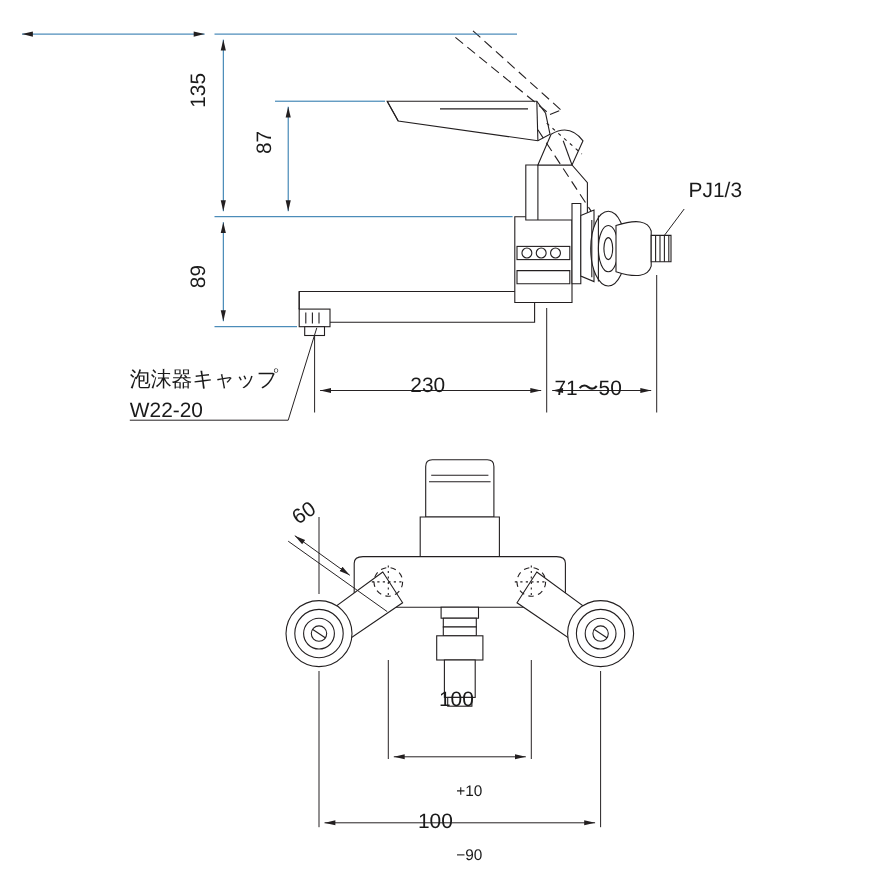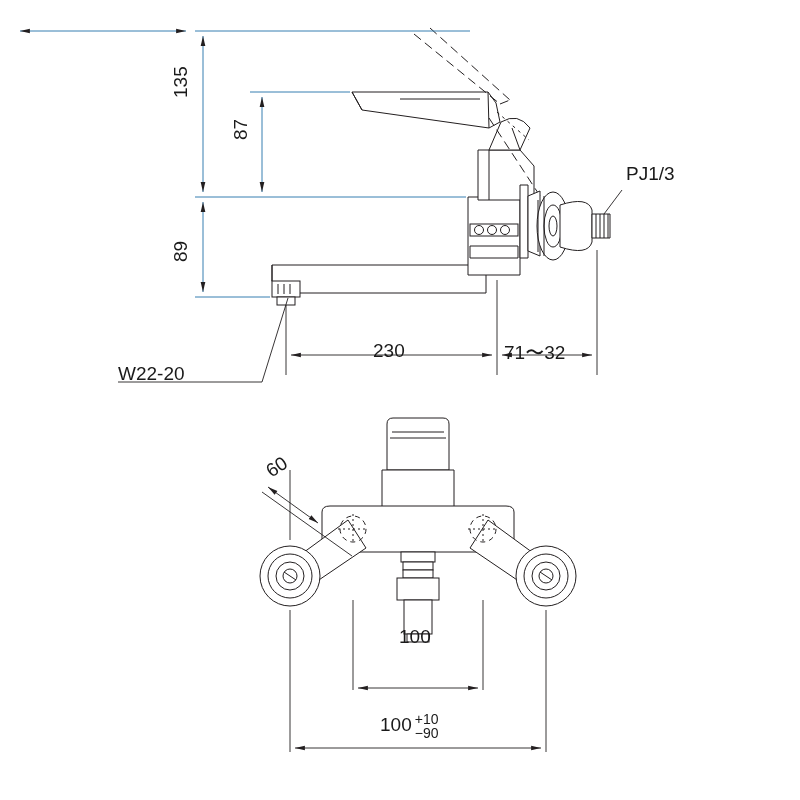--- a/index.html
+++ b/index.html
@@ -166,30 +166,31 @@
   </svg>
 
   <div class="lbl" style="left:170px;top:98px;font-size:19px;transform:rotate(-90deg);transform-origin:left top;">135</div>
 
   <div class="lbl" style="left:230px;top:140px;font-size:19px;transform:rotate(-90deg);transform-origin:left top;">87</div>
 
   <div class="lbl" style="left:170px;top:262px;font-size:19px;transform:rotate(-90deg);transform-origin:left top;">89</div>
 
   <div class="lbl" style="left:373px;top:340px;font-size:19px;">230</div>
 
-  <div class="lbl" style="left:504px;top:340px;font-size:19px;">71〜32</div>
+  <div class="lbl" style="left:504px;top:340px;font-size:19px;">71〜50</div>
 
   <div class="lbl" style="left:626px;top:163px;font-size:19px;">PJ1/3</div>
 
+  <div class="lbl" style="left:118px;top:332px;font-size:19px;">泡沫器キャップ</div>
   <div class="lbl" style="left:118px;top:363px;font-size:19px;text-align:center;">W22-20</div>
 
   <div class="lbl" style="left:262px;top:464px;font-size:19px;transform:rotate(-34deg);transform-origin:left top;">60</div>
 
   <div class="lbl" style="left:399px;top:626px;font-size:19px;">100</div>
 
   <div class="lbl" style="left:380px;top:712px;font-size:19px;">
     <span>100</span><span style="display:inline-block;vertical-align:middle;line-height:1.0;font-size:14px;margin-left:3px;">
       <span style="display:block;">+10</span>
-      <span style="display:block;">−90</span>
+      <span style="display:block;margin-top:44px;">−90</span>
     </span>
   </div>
 
 </div>
 
 </body></html>

